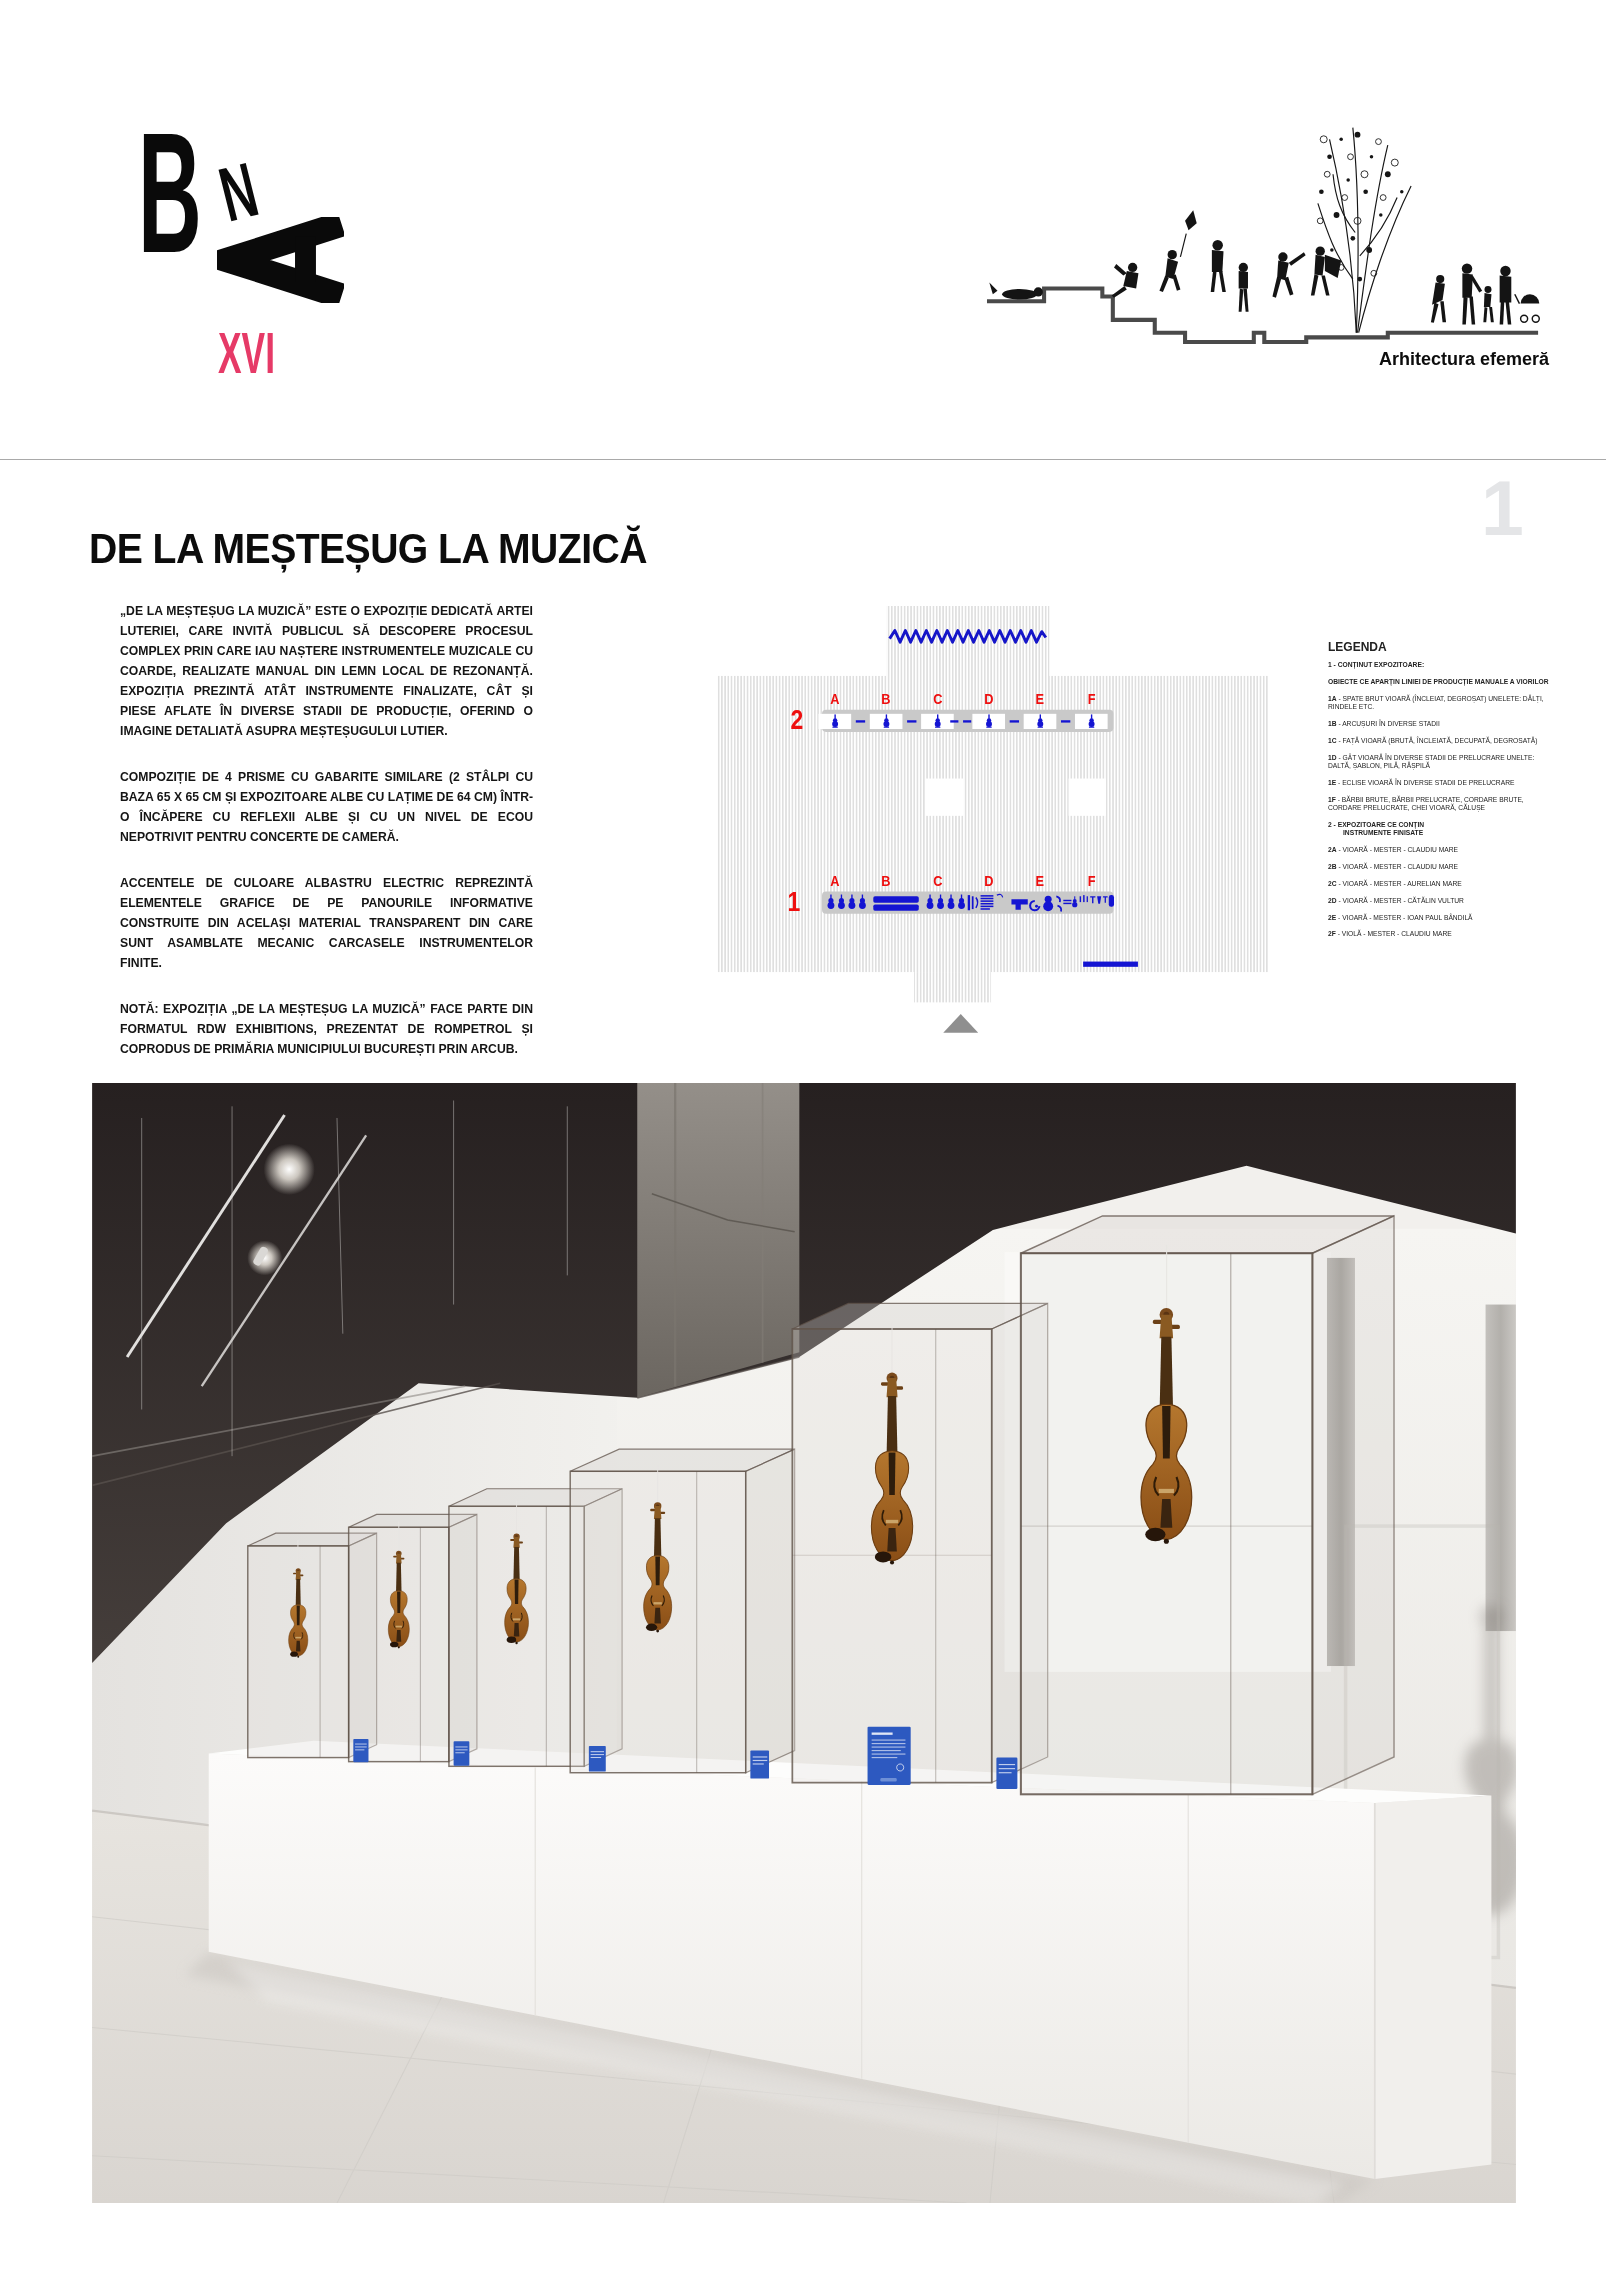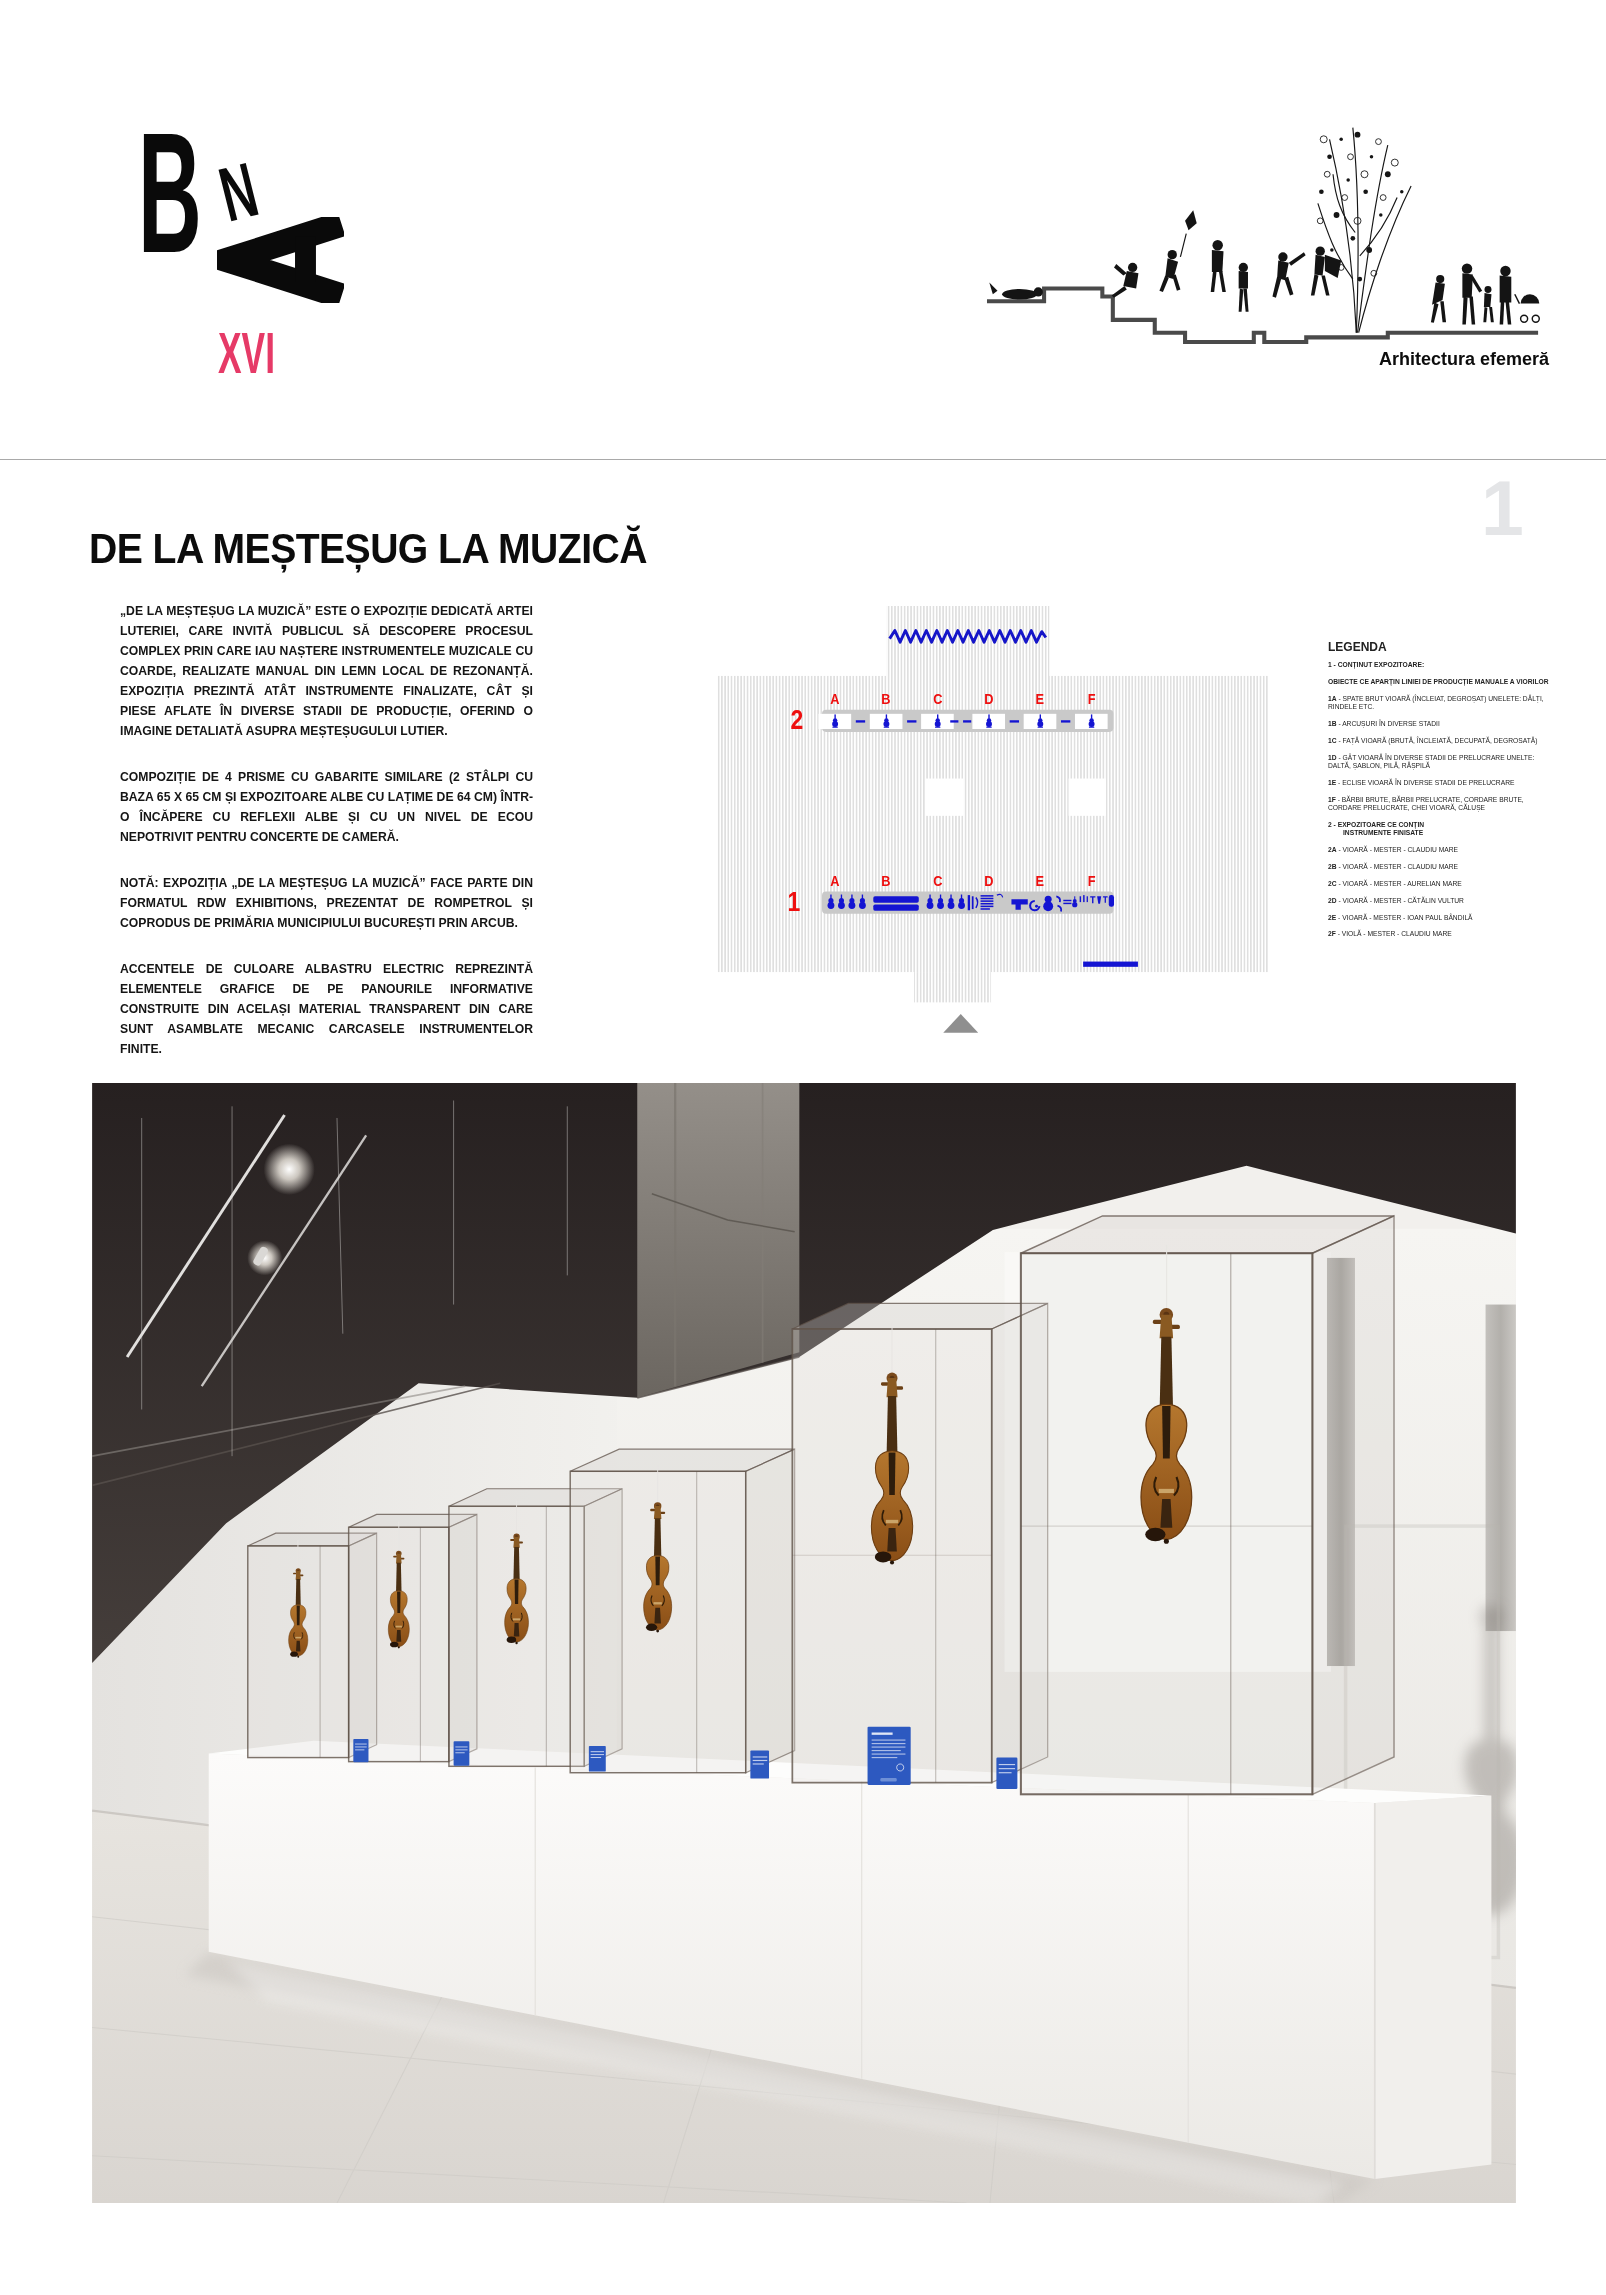--- a/index.html
+++ b/index.html
@@ -177,22 +177,22 @@
   </svg>
   <div class="abs theme-label">Arhitectura efemeră</div>
 
   <div class="abs divider"></div>
   <div class="abs page-number">1</div>
 
   <div class="abs article-title">DE LA MEȘTEȘUG LA MUZICĂ</div>
   <div class="abs article-body">
     <p>„DE LA MEȘTEȘUG LA MUZICĂ” ESTE O EXPOZIȚIE DEDICATĂ ARTEI LUTERIEI, CARE INVITĂ PUBLICUL SĂ DESCOPERE PROCESUL COMPLEX PRIN CARE IAU NAȘTERE INSTRUMENTELE MUZICALE CU COARDE, REALIZATE MANUAL DIN LEMN LOCAL DE REZONANȚĂ. EXPOZIȚIA PREZINTĂ ATÂT INSTRUMENTE FINALIZATE, CÂT ȘI PIESE AFLATE ÎN DIVERSE STADII DE PRODUCȚIE, OFERIND O IMAGINE DETALIATĂ ASUPRA MEȘTEȘUGULUI LUTIER.</p>
     <p>COMPOZIȚIE DE 4 PRISME CU GABARITE SIMILARE (2 STÂLPI CU BAZA 65 X 65 CM ȘI EXPOZITOARE ALBE CU LAȚIME DE 64 CM) ÎNTR-O ÎNCĂPERE CU REFLEXII ALBE ȘI CU UN NIVEL DE ECOU NEPOTRIVIT PENTRU CONCERTE DE CAMERĂ.</p>
+    <p>ACCENTELE DE CULOARE ALBASTRU ELECTRIC REPREZINTĂ ELEMENTELE GRAFICE DE PE PANOURILE INFORMATIVE CONSTRUITE DIN ACELAȘI MATERIAL TRANSPARENT DIN CARE SUNT ASAMBLATE MECANIC CARCASELE INSTRUMENTELOR FINITE.</p>
     <p>NOTĂ: EXPOZIȚIA „DE LA MEȘTEȘUG LA MUZICĂ” FACE PARTE DIN FORMATUL RDW EXHIBITIONS, PREZENTAT DE ROMPETROL ȘI COPRODUS DE PRIMĂRIA MUNICIPIULUI BUCUREȘTI PRIN ARCUB.</p>
-    <p>ACCENTELE DE CULOARE ALBASTRU ELECTRIC REPREZINTĂ ELEMENTELE GRAFICE DE PE PANOURILE INFORMATIVE CONSTRUITE DIN ACELAȘI MATERIAL TRANSPARENT DIN CARE SUNT ASAMBLATE MECANIC CARCASELE INSTRUMENTELOR FINITE.</p>
   </div>
 
   <div class="abs plan">
     <svg width="551" height="443" viewBox="0 0 945 760">
       <defs>
         <pattern id="hatch" width="5.5" height="8" patternUnits="userSpaceOnUse">
           <rect width="5.5" height="8" fill="#ffffff"></rect>
           <rect x="2" width="1.5" height="8" fill="#c6c6c6"></rect>
         </pattern>
         <g id="vicon" fill="#1414d2">

